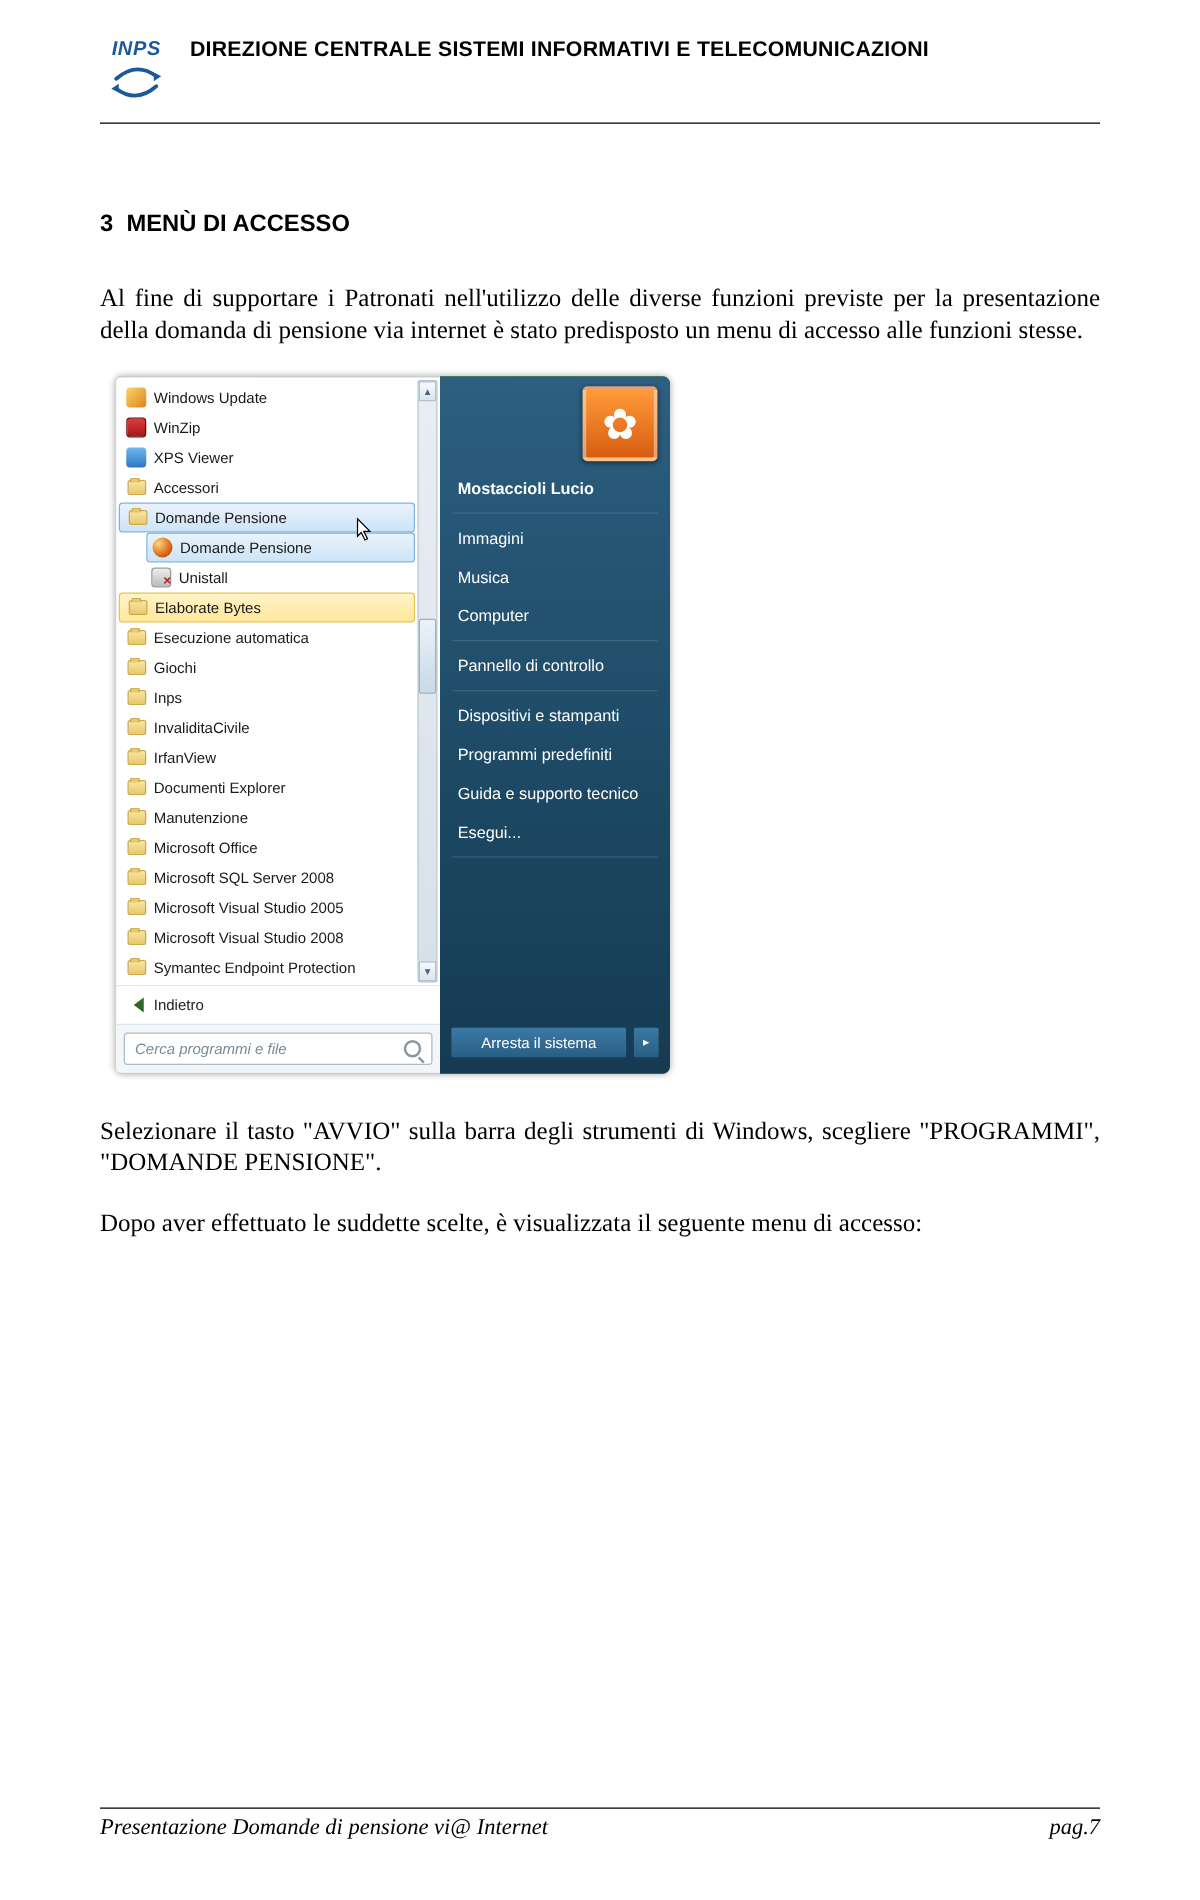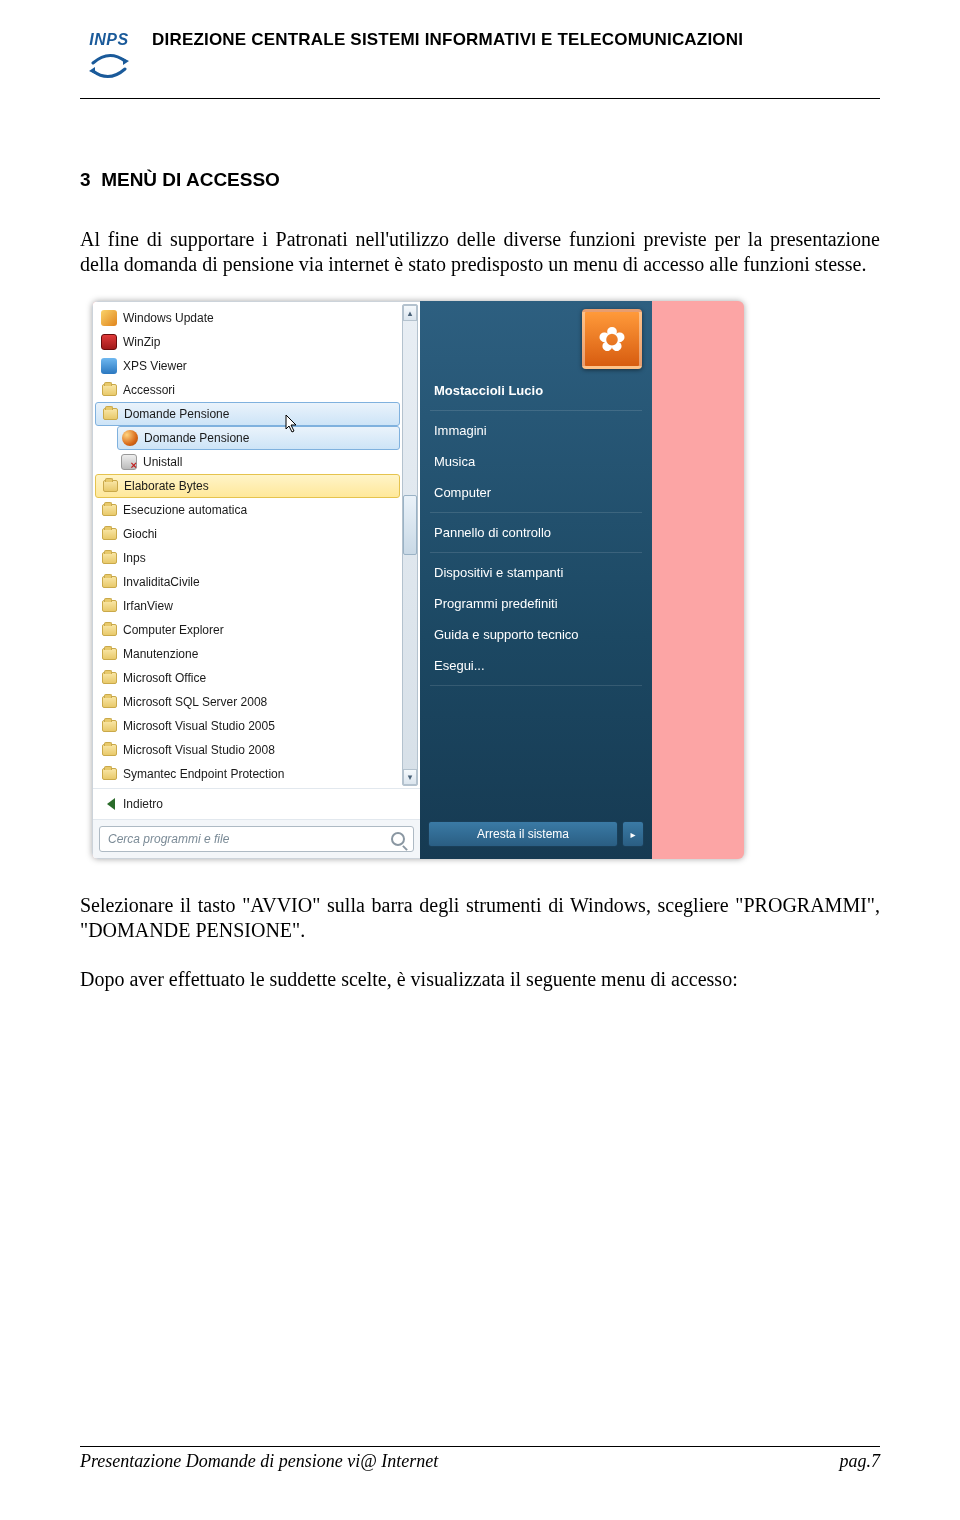--- a/index.html
+++ b/index.html
@@ -59,29 +59,29 @@
   }
   .body-p {
     font-size: 20px;
     line-height: 1.25;
     text-align: justify;
     margin-bottom: 24px;
   }
 
   
   .startmenu {
-    width: 652px;
+    width: 444px;
     margin: 6px 0 8px 12px;
     display: flex;
     font-family: "Segoe UI", Tahoma, Arial, sans-serif;
     font-size: 12px;
     box-shadow: 0 0 6px rgba(0,0,0,0.35);
     border-radius: 6px;
     overflow: hidden;
-    background: #fca5a5;
+    background: #4d7c0f;
   }
   .sm-left {
     width: 328px;
     background: #fff;
     display: flex;
     flex-direction: column;
     border: 1px solid #ccd3da;
     border-right: none;
   }
   .sm-list {
@@ -383,21 +383,21 @@
           <div class="sm-item">
             <span class="ico">
               <span class="ico-folder"></span>
             </span>
             <span>IrfanView</span>
           </div>
           <div class="sm-item">
             <span class="ico">
               <span class="ico-folder"></span>
             </span>
-            <span>Computer Explorer</span>
+            <span>Documenti Explorer</span>
           </div>
           <div class="sm-item">
             <span class="ico">
               <span class="ico-folder"></span>
             </span>
             <span>Manutenzione</span>
           </div>
           <div class="sm-item">
             <span class="ico">
               <span class="ico-folder"></span>

